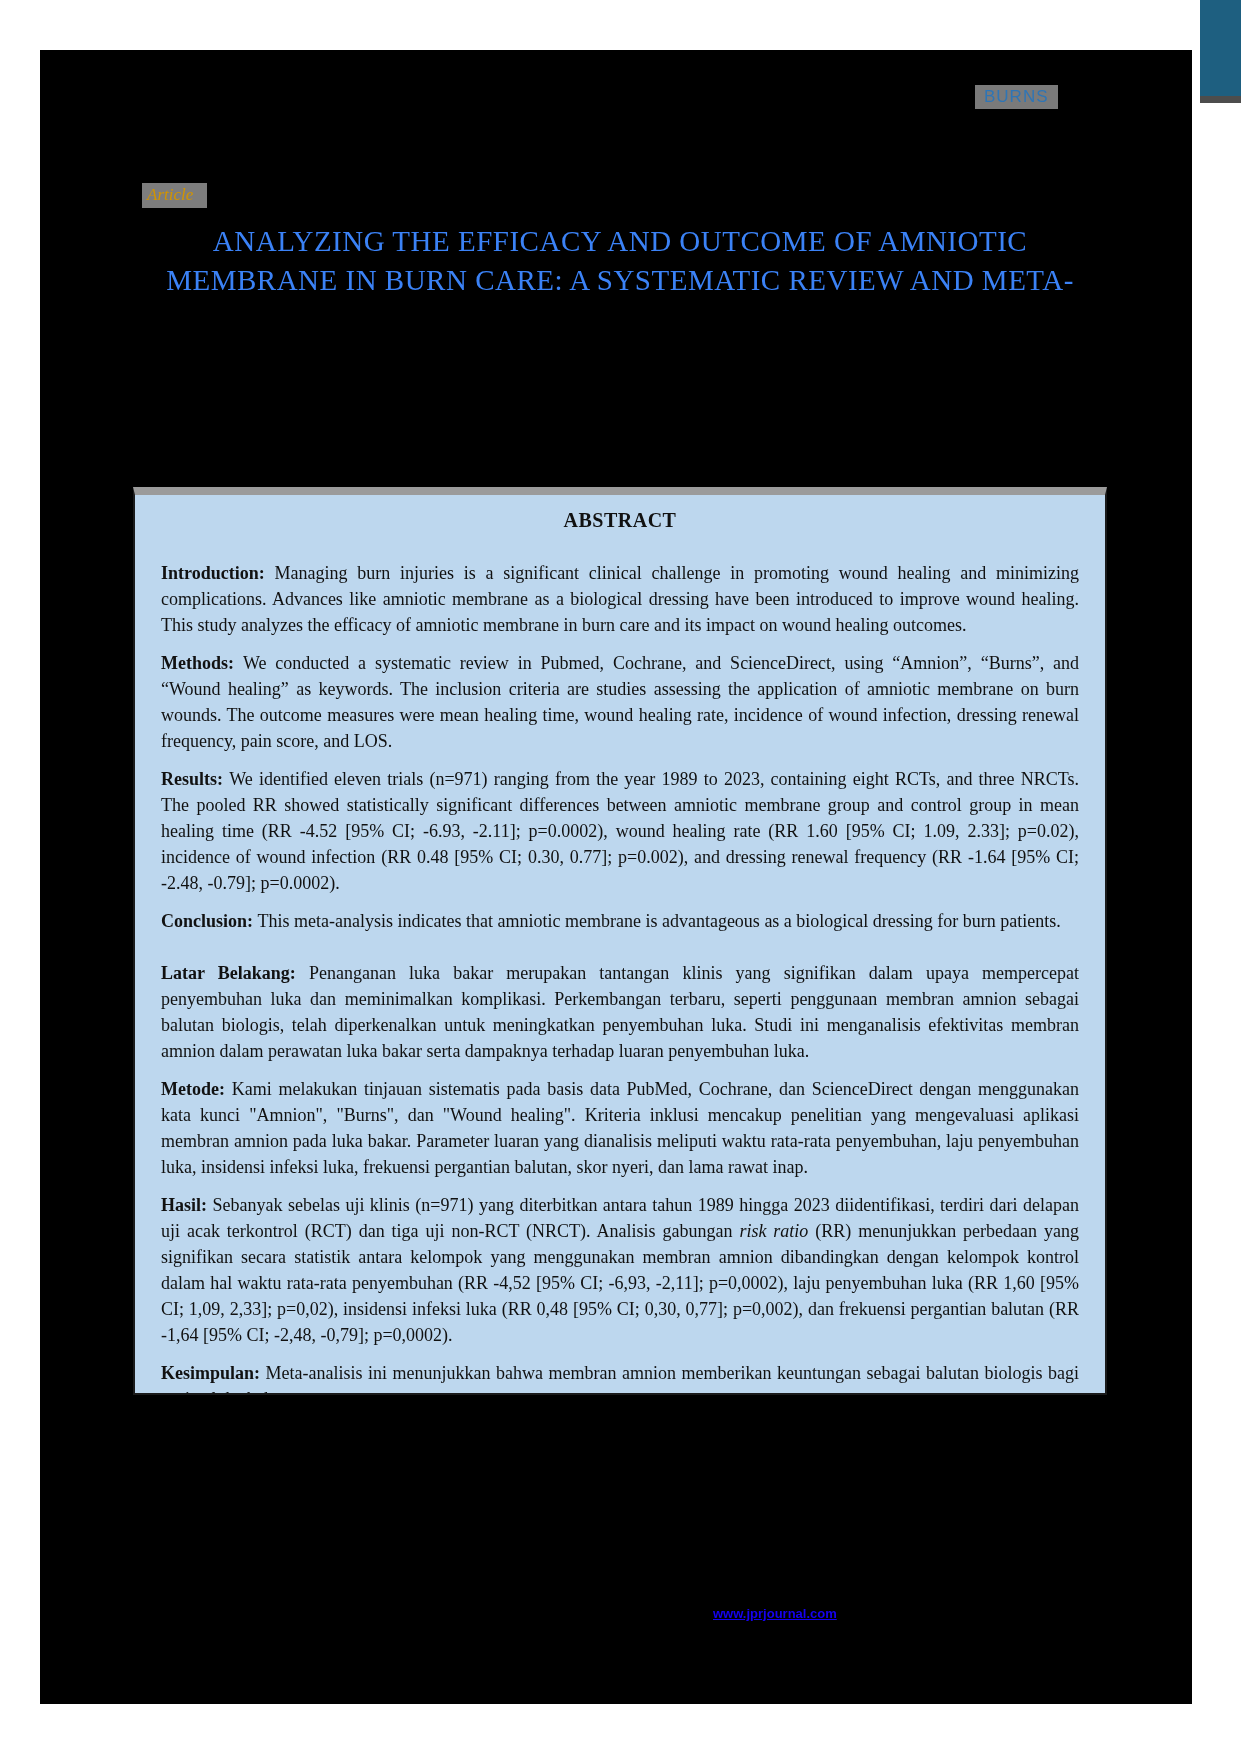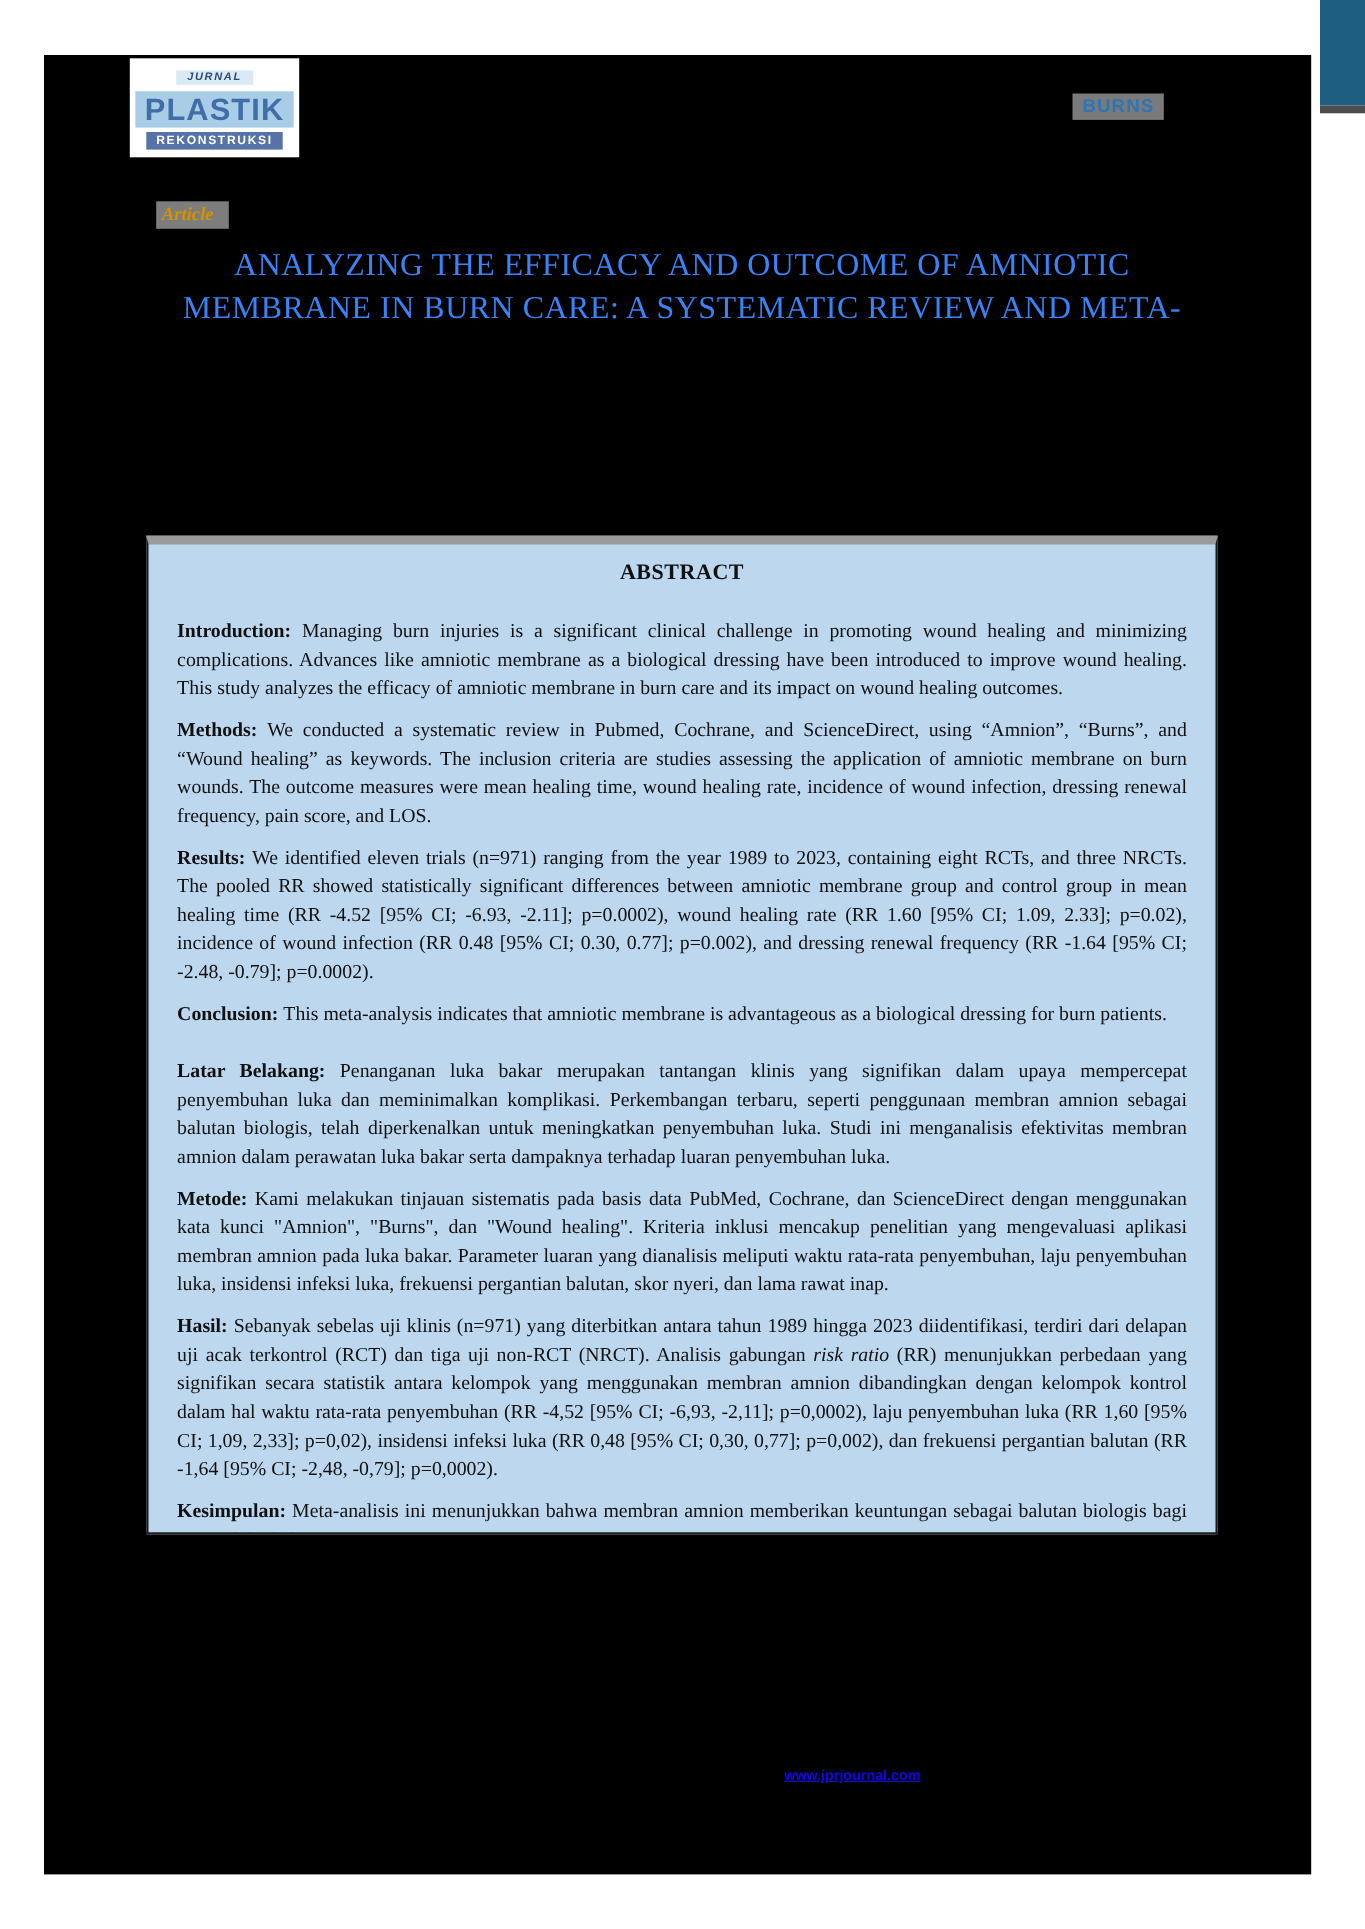--- a/index.html
+++ b/index.html
@@ -21,26 +21,26 @@
         background:#d9e9f5;color:#2a4b78;font-size:10px;font-weight:bold;font-style:italic;
         letter-spacing:1.5px;padding:1px 10px;}
   .logo-plastik{position:absolute;left:5px;right:5px;top:30px;height:33px;background:#a9cde6;
         color:#3f6fa6;font-size:28px;font-weight:bold;letter-spacing:1px;text-align:center;line-height:33px;}
   .logo-rekon{position:absolute;bottom:7px;left:50%;transform:translateX(-50%);
         background:#5672a6;color:#ffffff;font-size:11px;font-weight:bold;letter-spacing:1.5px;
         padding:2px 9px;white-space:nowrap;}
 
   
   .burns-badge{position:absolute;left:975px;top:85px;background:#7a7a7a;color:#2e75b6;
-        font-family:"Liberation Sans","DejaVu Sans",sans-serif;font-weight:bold;font-size:17px;
+        font-family:"Liberation Sans","DejaVu Sans",sans-serif;font-weight:normal;font-size:17px;
         letter-spacing:1px;padding:2px 9px;}
 
   
   .article-label{position:absolute;left:142px;top:183px;background:#7d7d7d;color:#d29400;
-        font-style:italic;font-weight:bold;font-size:17px;padding:2px 14px 3px 5px;}
+        font-style:italic;font-weight:normal;font-size:17px;padding:2px 14px 3px 5px;}
 
   
   .title{position:absolute;left:133px;top:222px;width:974px;text-align:center;
         color:#3b82f6;font-weight:normal;font-size:29px;line-height:39px;letter-spacing:0.5px;}
   .title span{display:block;}
 
   
   .abstract-box{position:absolute;left:133px;top:487px;width:974px;height:908px;
         background:#bdd7ee;border:2px solid #1a1a1a;border-top:8px solid #9b9b9b;
         box-sizing:border-box;padding:10px 14px 0 14px;overflow:hidden;color:#111111;}
@@ -59,25 +59,20 @@
 </head>
 <body>
 
 <div class="screen">
 
   <div class="black-panel"></div>
 
   <div class="corner-teal"></div>
   <div class="corner-bar"></div>
 
-  <div class="logo">
-    <div class="logo-jurnal">JURNAL</div>
-    <div class="logo-plastik">PLASTIK</div>
-    <div class="logo-rekon">REKONSTRUKSI</div>
-  </div>
 
   <div class="burns-badge">BURNS</div>
 
   <div class="article-label">Article</div>
 
   <div class="title">
     <span>ANALYZING THE EFFICACY AND OUTCOME OF AMNIOTIC</span>
     <span>MEMBRANE IN BURN CARE: A SYSTEMATIC REVIEW AND META-</span>
   </div>
 

